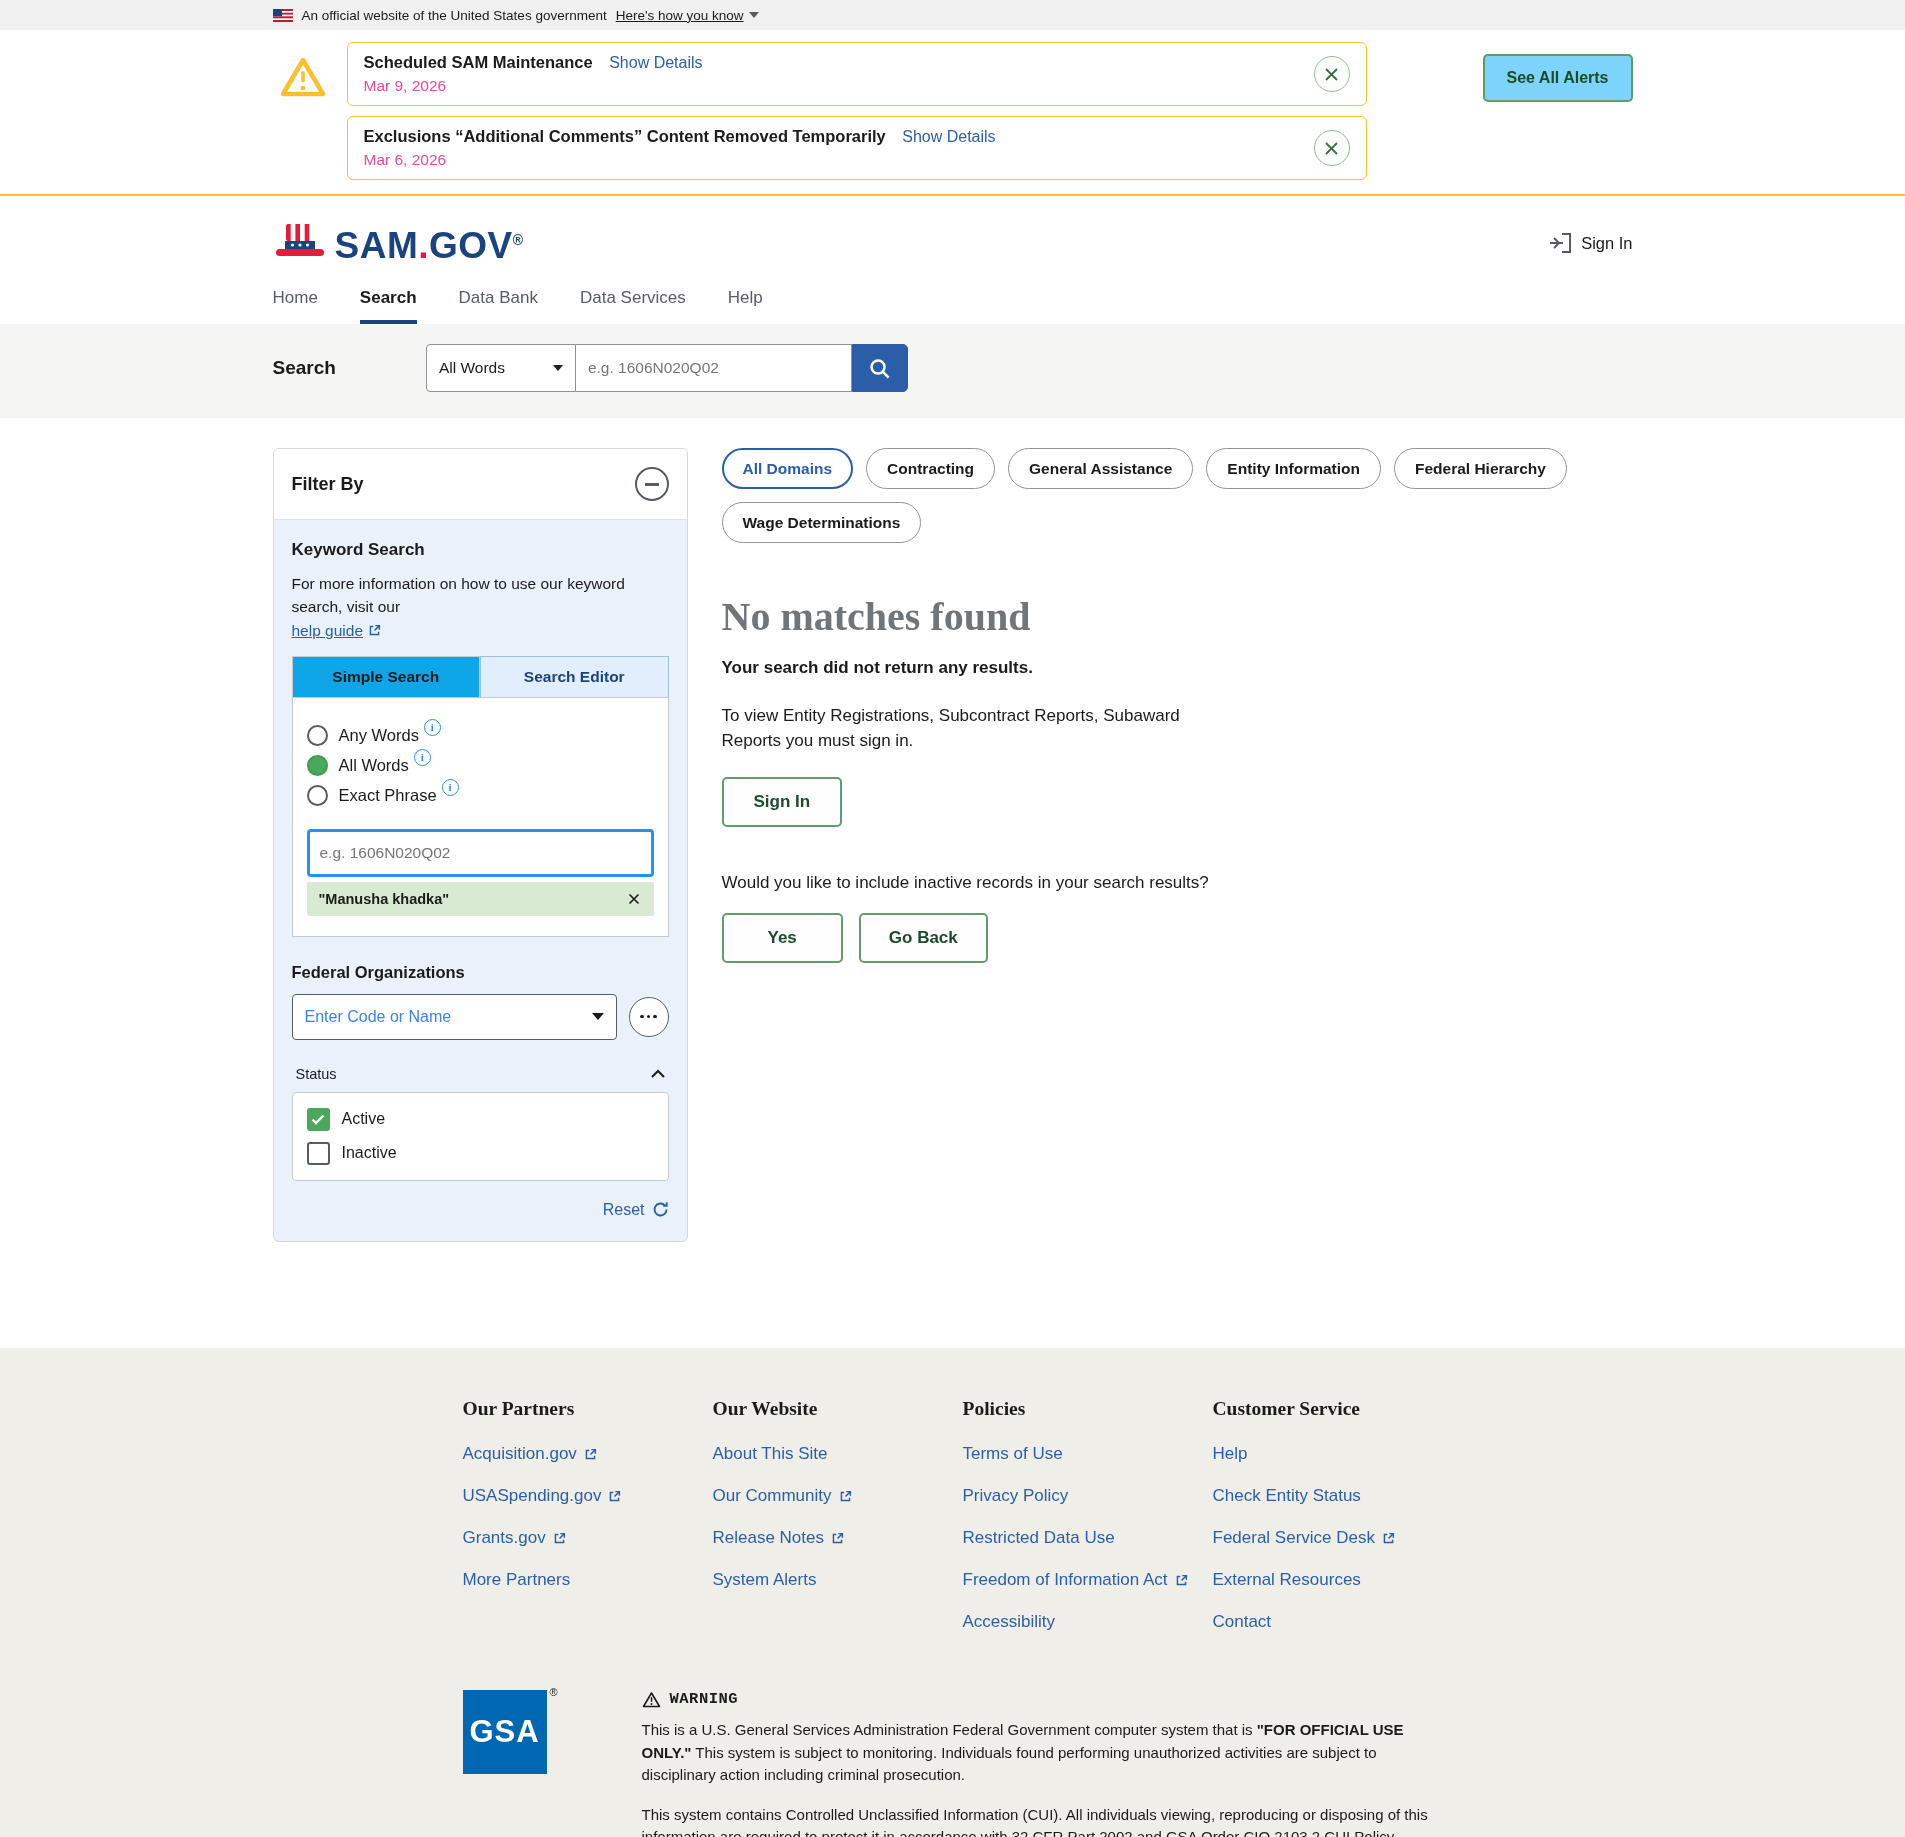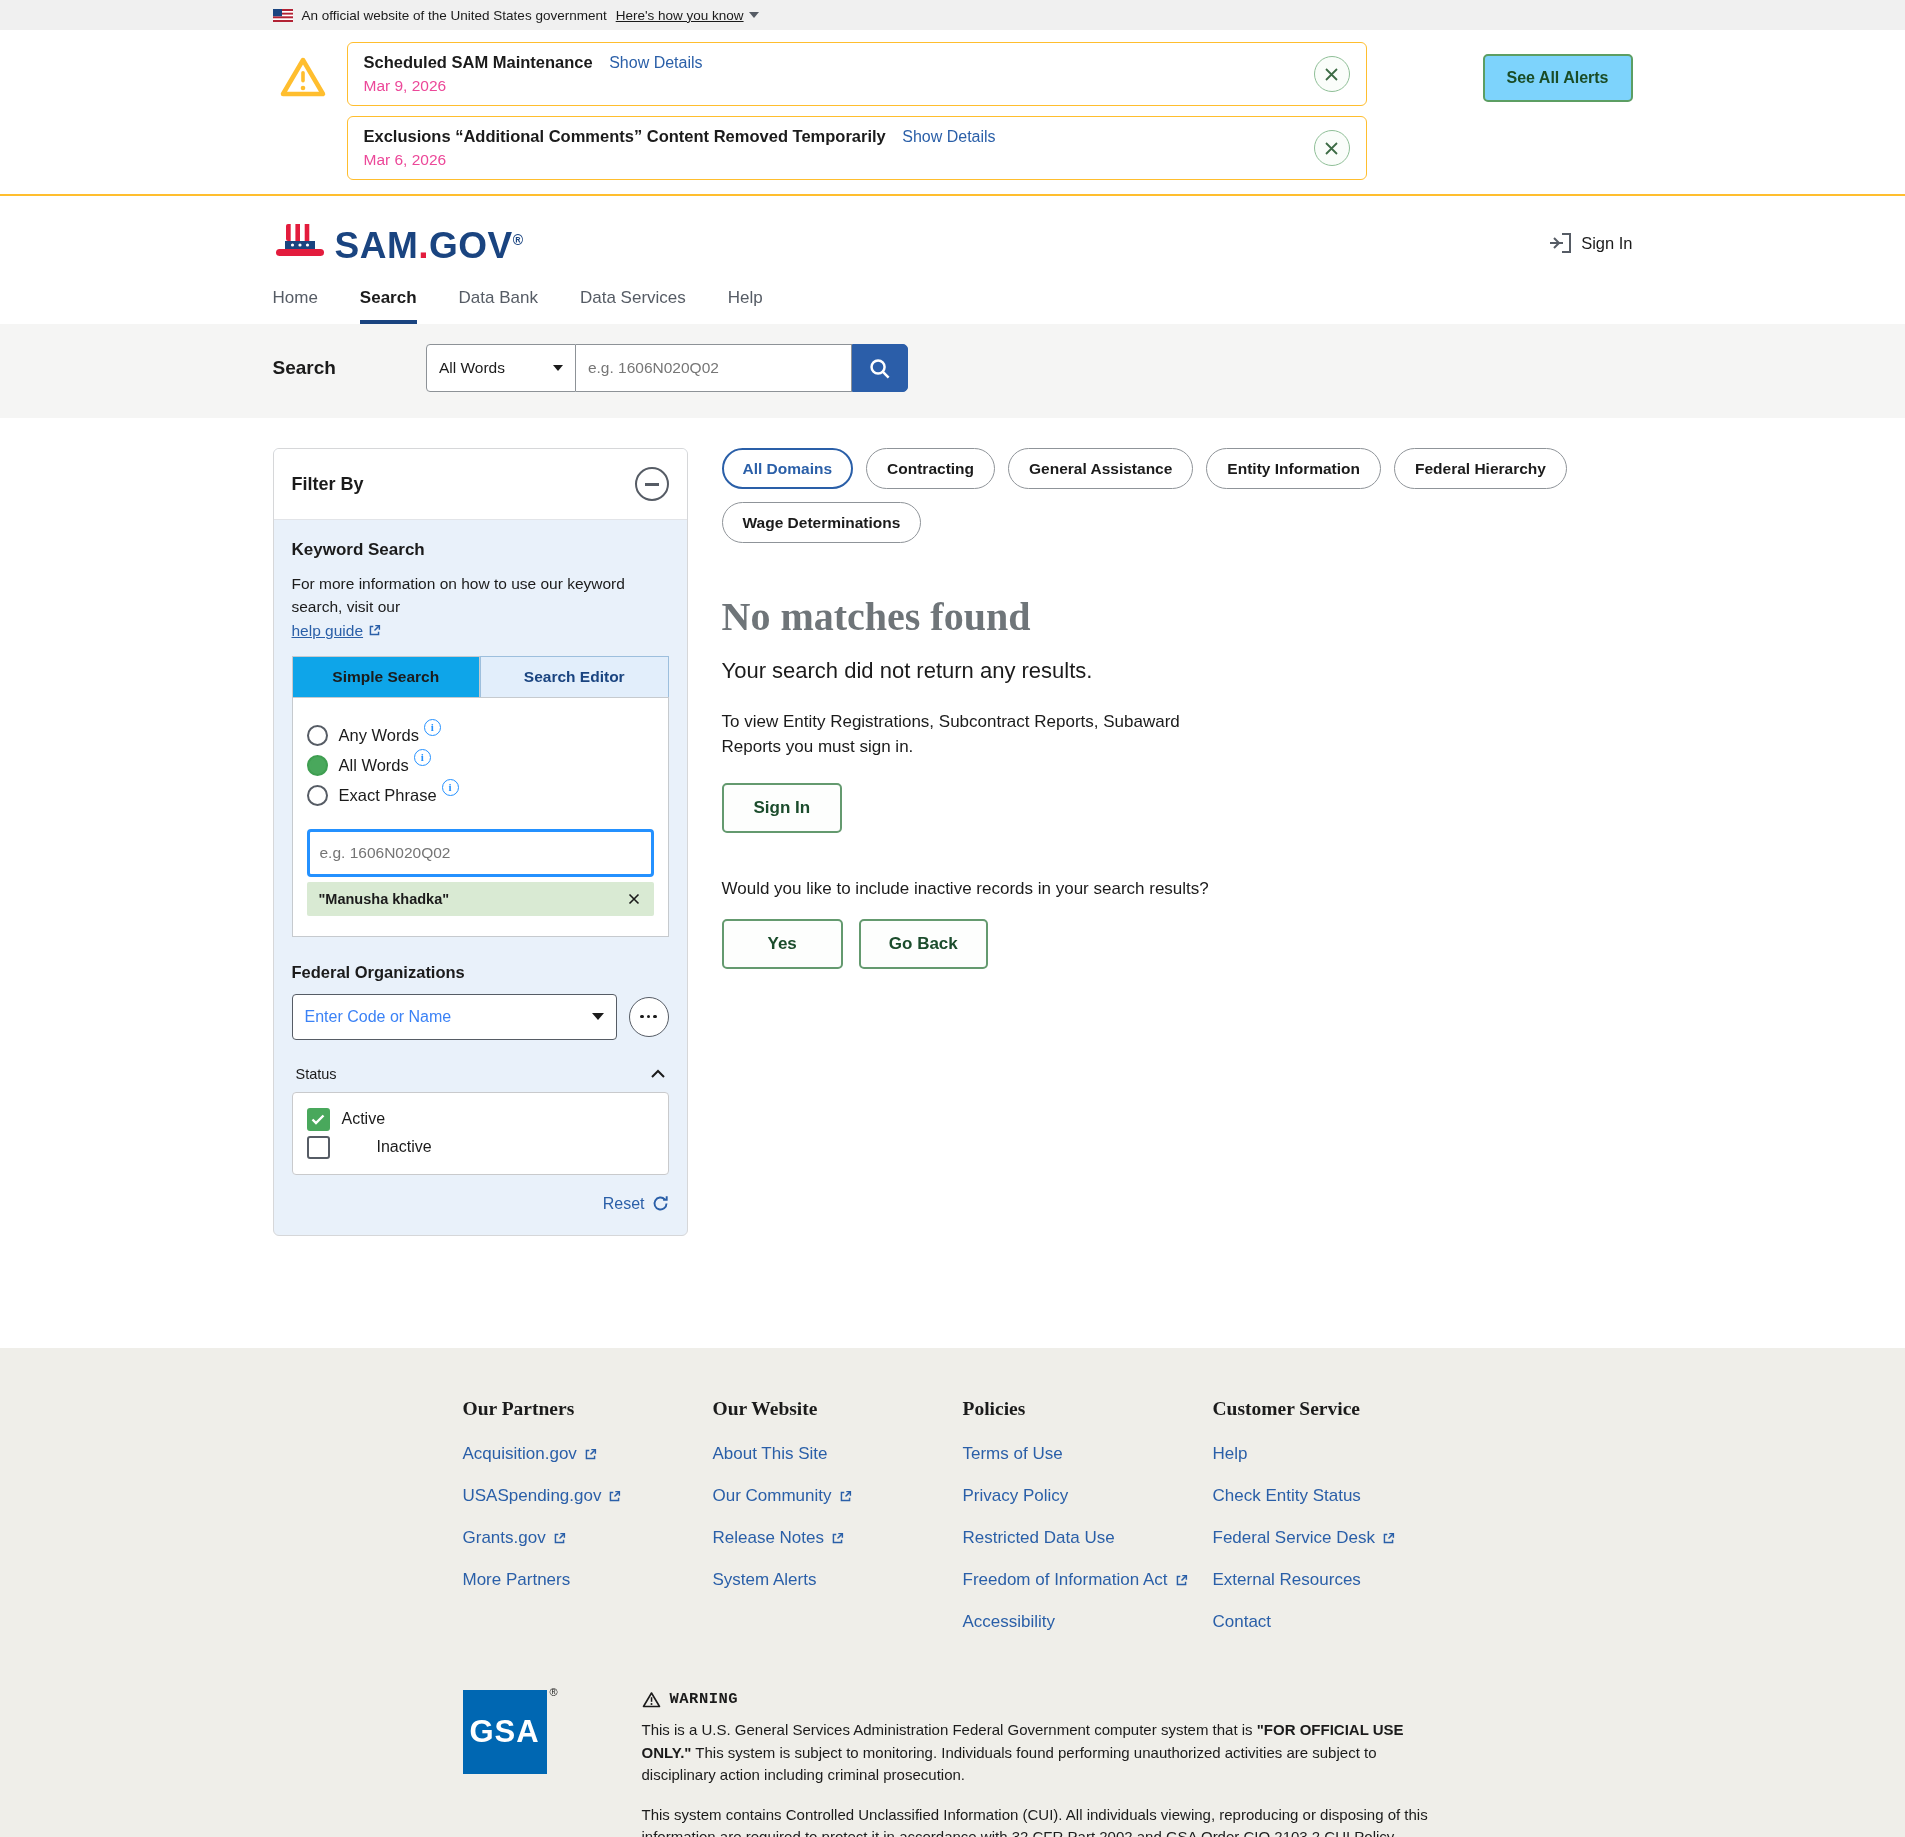--- a/index.html
+++ b/index.html
@@ -84,34 +84,34 @@
   .org-row { display: flex; align-items: center; gap: 12px; }
   .org-select { flex: 1; height: 46px; background: #fff; border: 1px solid #565c65; border-radius: 4px; display: flex; align-items: center; justify-content: space-between; padding: 0 12px; cursor: pointer; }
   .org-placeholder { color: #3b82f6; font-size: 16px; }
   .org-select .tri-down { border-top-color: #1b1b1b; border-left-width: 6px; border-right-width: 6px; border-top-width: 7px; }
   .more-btn { width: 40px; height: 40px; border-radius: 50%; border: 1px solid #565c65; background: #fff; cursor: pointer; display: flex; align-items: center; justify-content: center; gap: 3px; flex: 0 0 auto; }
   .more-btn .dot { width: 3.5px; height: 3.5px; border-radius: 50%; background: #1b1b1b; }
   .status-header { display: flex; align-items: center; justify-content: space-between; margin-top: 20px; padding: 6px 4px 10px; cursor: pointer; }
   .status-label { font-size: 14.5px; }
   .status-box { background: #fff; border: 1px solid #c9cacc; border-radius: 4px; padding: 15px 14px; }
   .check-row { display: flex; align-items: center; }
-  .check-row + .check-row { margin-top: 5px; gap: 35px; }
+  .check-row + .check-row { margin-top: 11px; }
   .checkbox { width: 23px; height: 23px; border-radius: 3px; border: 2px solid #565c65; background: #fff; margin-right: 12px; cursor: pointer; display: flex; align-items: center; justify-content: center; flex: 0 0 auto; }
   .checkbox.checked { background: #49a85c; border-color: #49a85c; }
   .check-label { font-size: 16px; }
   .reset-row { display: flex; justify-content: flex-end; align-items: center; gap: 7px; margin-top: 20px; }
   .reset-link { color: #2a5fa8; font-size: 16px; cursor: pointer; text-decoration: none; }
 
   
   .results { flex: 1; }
   .pills { display: flex; gap: 13px; flex-wrap: wrap; }
   .pill { height: 41px; padding: 0 20px; border-radius: 21px; border: 1px solid #8f9499; background: #fff; font-size: 15.5px; font-weight: bold; color: #1b1b1b; display: inline-flex; align-items: center; cursor: pointer; font-family: inherit; }
   .pill.active { border: 2px solid #2a5fa8; color: #2a5fa8; padding: 0 19px; }
   .no-matches { margin-top: 50px; font-family: "Liberation Serif", serif; font-size: 40px; font-weight: bold; color: #6f7579; }
-  .sub-text { margin-top: 18px; font-size: 22px; }
+  .sub-text { margin-top: 18px; font-size: 17px; font-weight: bold; }
   .note-text { margin-top: 26px; font-size: 17px; line-height: 1.45; max-width: 485px; }
   .green-btn { background: #fdfefd; border: 2px solid #649a6f; color: #1b4c2c; font-weight: bold; font-size: 17px; border-radius: 5px; padding: 13px 30px; cursor: pointer; font-family: inherit; }
   .signin-btn { margin-top: 24px; }
   .question-text { margin-top: 46px; font-size: 17px; }
   .btn-row { display: flex; gap: 16px; margin-top: 20px; }
   .yes-btn { padding: 13px 44px; }
   .goback-btn { padding: 13px 28px; }
 
   
   .site-footer { background: #efeee9; padding: 50px 0 42px; }

